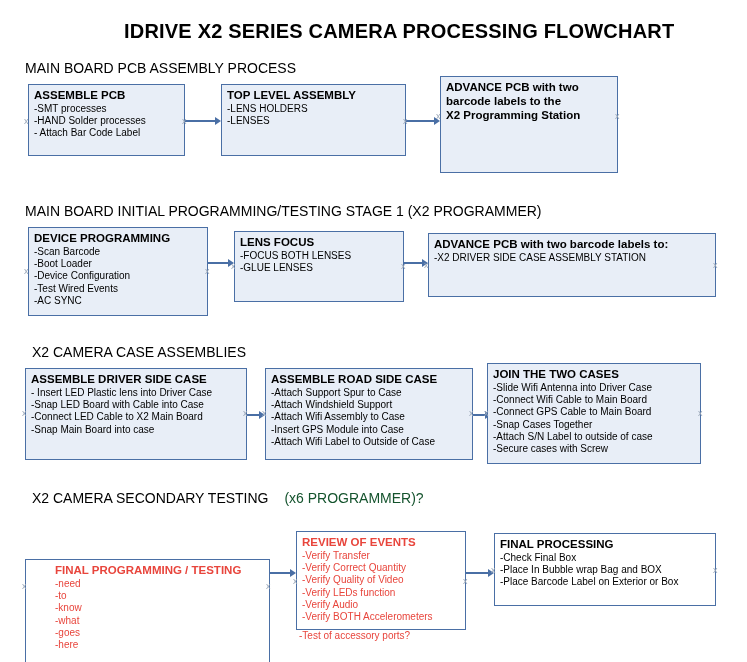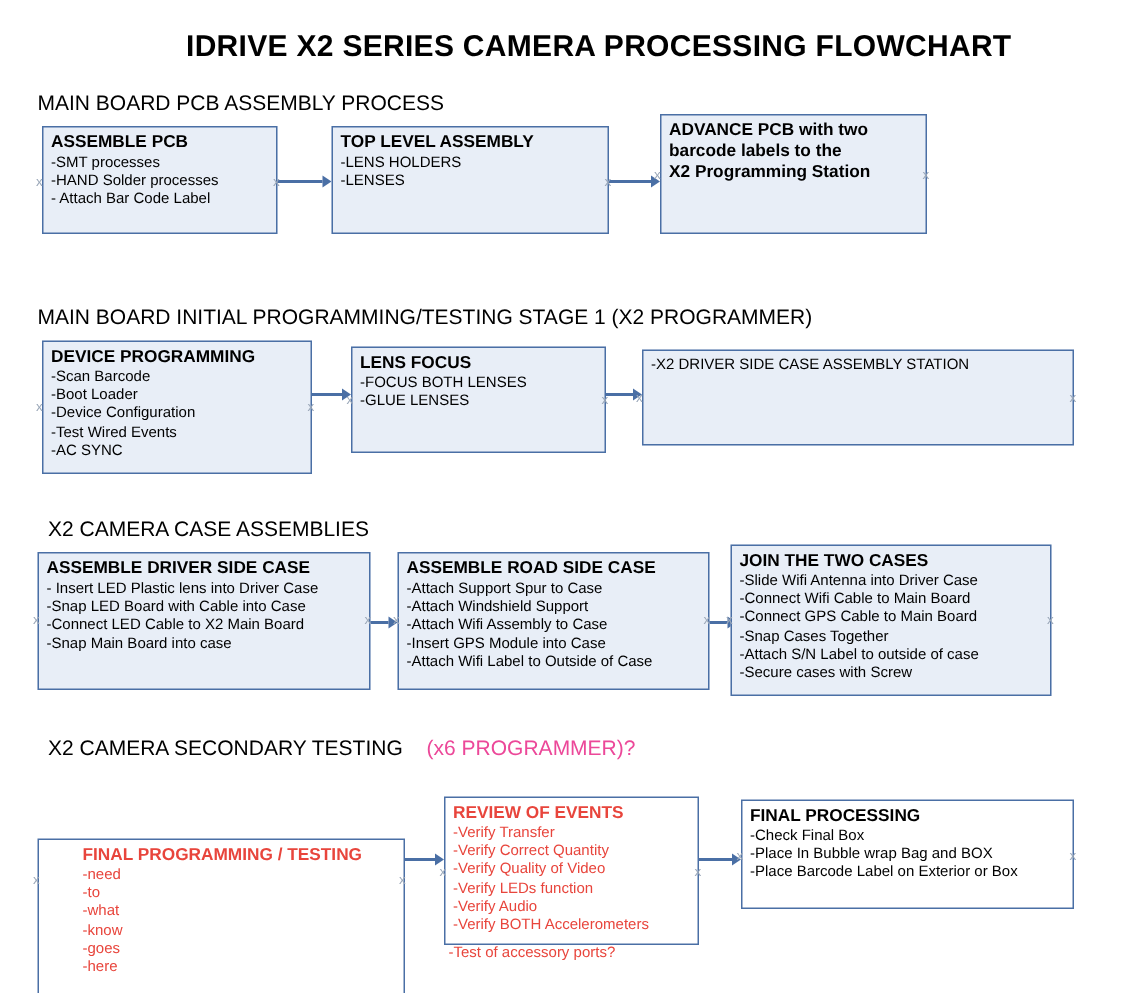--- a/index.html
+++ b/index.html
@@ -19,21 +19,21 @@
     letter-spacing:0.2px;
     white-space:nowrap;
   }
   .section-head{
     position:absolute;
     font-weight:normal;
     font-size:14px;
     color:#000000;
     white-space:nowrap;
   }
-  .section-head .red{color:#ec4899;}
+  .section-head .red{color:#14532d;}
   .box{
     position:absolute;
     background:#e8eef7;
     border:1px solid #4a6fa5;
     box-sizing:border-box;
     padding:4px 5px 3px 5px;
     overflow:hidden;
   }
   .box.plain{background:#ffffff;}
   .box-title{
@@ -100,21 +100,21 @@
     <div class="box-title">TOP LEVEL ASSEMBLY</div>
     <div class="box-line">-LENS HOLDERS</div>
     <div class="box-line">-LENSES</div>
   </div>
 
   <div class="arrow" style="left:406px;top:120px;width:34px;">
     <div class="shaft" style="width:28px;"></div>
     <div class="head" style="left:28px;"></div>
   </div>
 
-  <div class="box" style="left:440px;top:76px;width:178px;height:80px;">
+  <div class="box" style="left:440px;top:76px;width:178px;height:97px;">
     <div class="box-title">ADVANCE PCB with two</div>
     <div class="box-title">barcode labels to the</div>
     <div class="box-title">X2 Programming Station</div>
   </div>
 
   <div class="section-head" style="left:25px;top:203px;">MAIN BOARD INITIAL PROGRAMMING/TESTING STAGE 1 (X2 PROGRAMMER)</div>
 
   <div class="box" style="left:28px;top:227px;width:180px;height:89px;">
     <div class="box-title">DEVICE PROGRAMMING</div>
     <div class="box-line">-Scan Barcode</div>
@@ -134,20 +134,21 @@
     <div class="box-line">-FOCUS BOTH LENSES</div>
     <div class="box-line">-GLUE LENSES</div>
   </div>
 
   <div class="arrow" style="left:404px;top:262px;width:24px;">
     <div class="shaft" style="width:18px;"></div>
     <div class="head" style="left:18px;"></div>
   </div>
 
   <div class="box" style="left:428px;top:233px;width:288px;height:64px;">
+    <div class="box-title">ADVANCE PCB with two barcode labels to:</div>
     <div class="box-line">-X2 DRIVER  SIDE  CASE  ASSEMBLY STATION</div>
   </div>
 
   <div class="section-head" style="left:32px;top:344px;">X2 CAMERA CASE ASSEMBLIES</div>
 
   <div class="box" style="left:25px;top:368px;width:222px;height:92px;">
     <div class="box-title">ASSEMBLE DRIVER SIDE CASE</div>
     <div class="box-line">- Insert LED Plastic lens into Driver Case</div>
     <div class="box-line">-Snap LED Board with Cable into Case</div>
     <div class="box-line">-Connect LED Cable to X2 Main Board</div>
@@ -185,22 +186,22 @@
 
   <div class="section-head" style="left:32px;top:490px;">
     <span>X2 CAMERA SECONDARY TESTING</span>
     <span class="red" style="margin-left:12px;">(x6 PROGRAMMER)?</span>
   </div>
 
   <div class="box plain" style="left:25px;top:559px;width:245px;height:107px;padding-left:29px;">
     <div class="box-title red">FINAL PROGRAMMING / TESTING</div>
     <div class="box-line red">-need</div>
     <div class="box-line red">-to</div>
+    <div class="box-line red">-know</div>
     <div class="box-line red">-what</div>
-    <div class="box-line red">-know</div>
     <div class="box-line red">-goes</div>
     <div class="box-line red">-here</div>
   </div>
 
   <div class="arrow" style="left:270px;top:572px;width:26px;">
     <div class="shaft" style="width:20px;"></div>
     <div class="head" style="left:20px;"></div>
   </div>
 
   <div class="box plain" style="left:296px;top:531px;width:170px;height:99px;">

